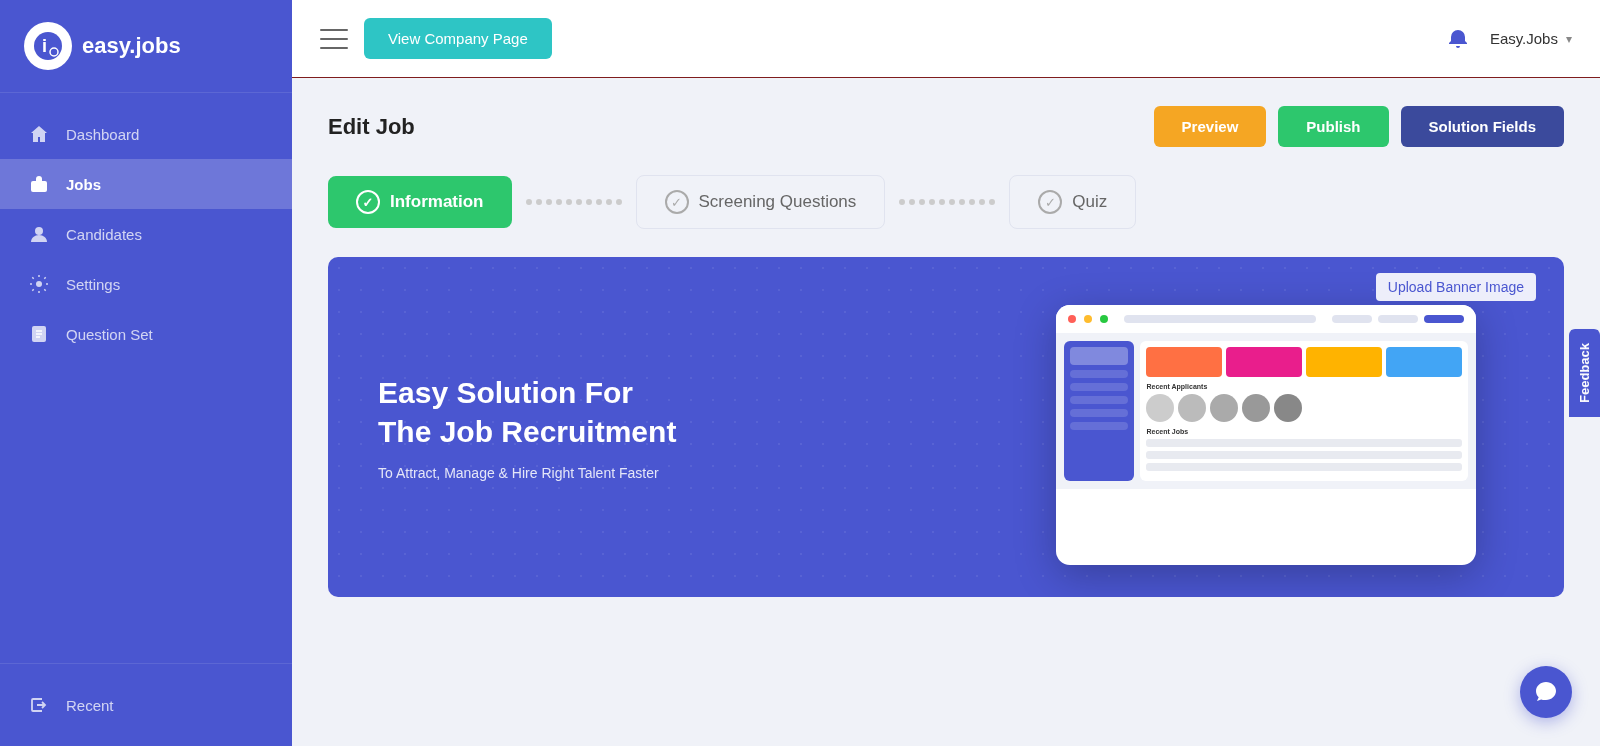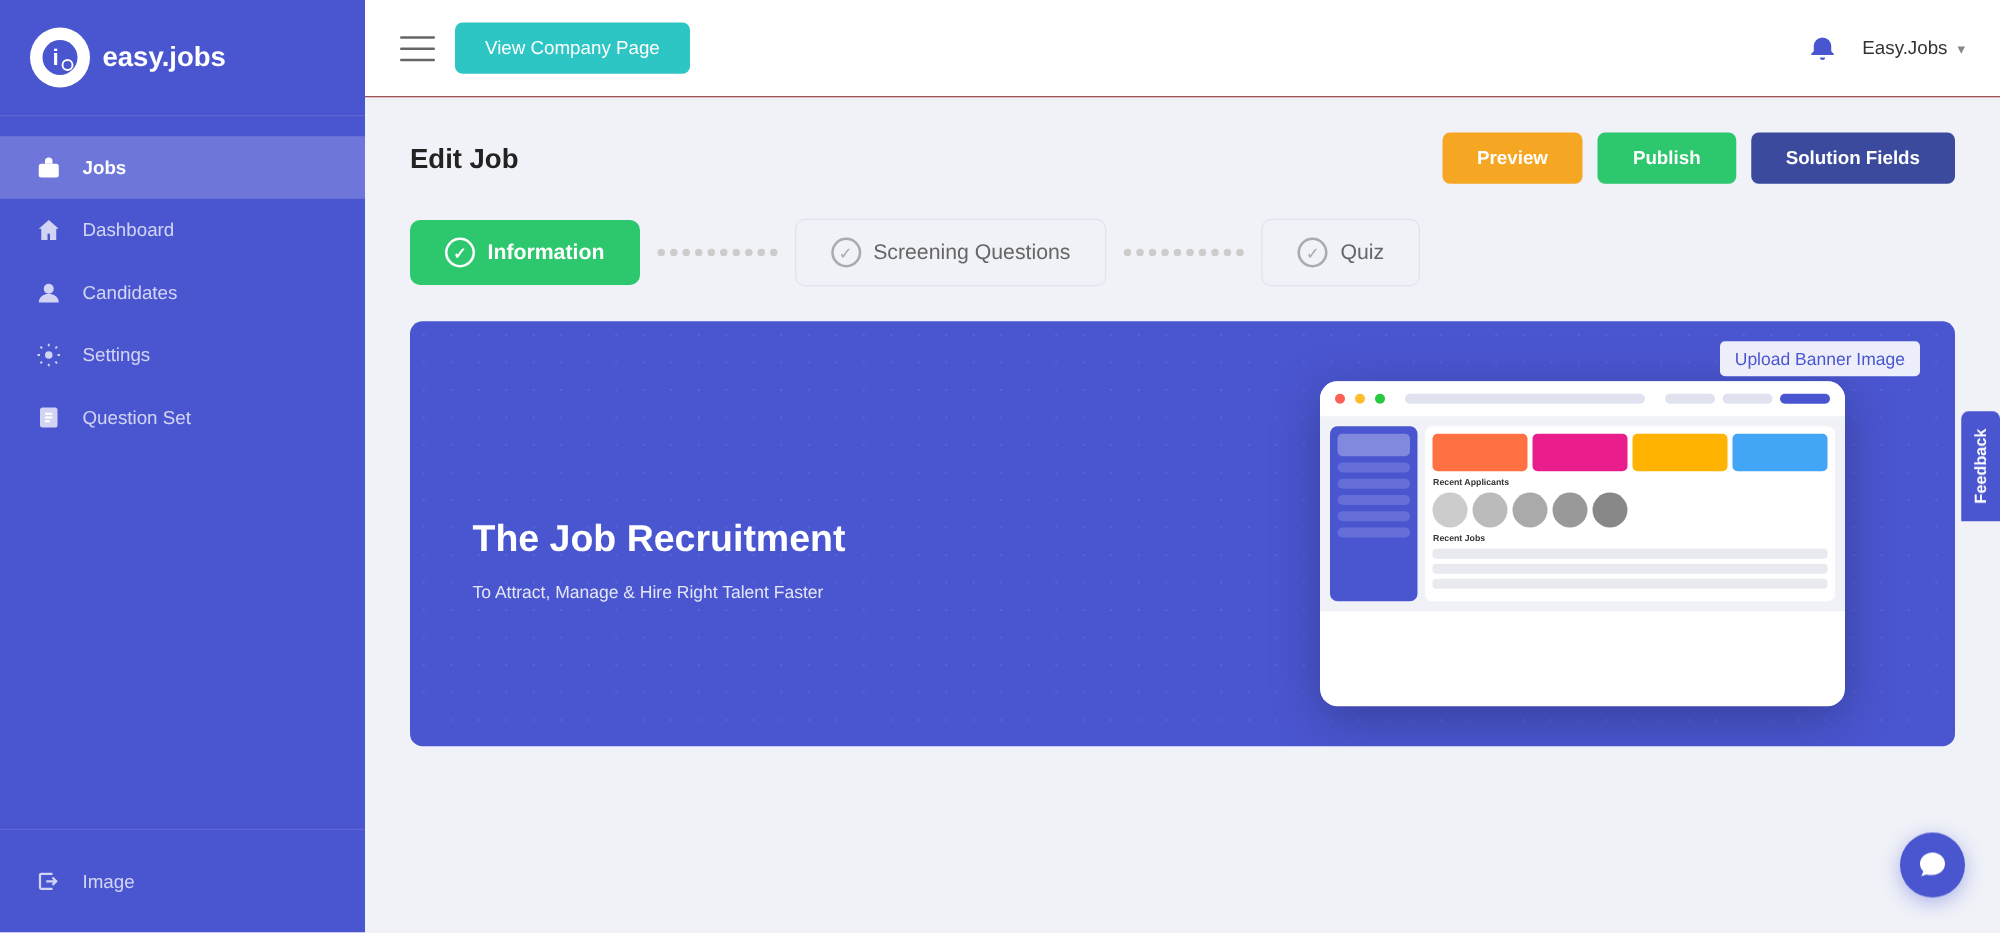--- a/index.html
+++ b/index.html
@@ -425,36 +425,36 @@
     <div class="logo-icon">
       <svg width="32" height="32" viewBox="0 0 32 32" fill="none">
         <circle cx="16" cy="16" r="14" fill="#4a56d0"></circle>
         <text x="10" y="22" font-size="18" fill="white" font-weight="bold">i</text>
         <circle cx="22" cy="22" r="4" fill="#4a56d0" stroke="white" stroke-width="1.5"></circle>
       </svg>
     </div>
     <span class="logo-text">easy.jobs</span>
   </div>
   <nav class="sidebar-nav">
+    <div class="nav-item">
+      <span class="nav-icon">
+        <svg width="20" height="20" viewBox="0 0 20 20" fill="currentColor">
+          <path d="M10 2L2 9h2v9h5v-5h2v5h5V9h2L10 2z"></path>
+        </svg>
+      </span>
+      <span>Dashboard</span>
+    </div>
     <div class="nav-item active">
       <span class="nav-icon">
         <svg width="20" height="20" viewBox="0 0 20 20" fill="currentColor">
           <rect x="2" y="7" width="16" height="11" rx="2"></rect>
           <path d="M7 7V5a3 3 0 016 0v2"></path>
         </svg>
       </span>
       <span>Jobs</span>
-    </div>
-    <div class="nav-item">
-      <span class="nav-icon">
-        <svg width="20" height="20" viewBox="0 0 20 20" fill="currentColor">
-          <path d="M10 2L2 9h2v9h5v-5h2v5h5V9h2L10 2z"></path>
-        </svg>
-      </span>
-      <span>Dashboard</span>
     </div>
     <div class="nav-item">
       <span class="nav-icon">
         <svg width="20" height="20" viewBox="0 0 20 20" fill="currentColor">
           <circle cx="10" cy="7" r="4"></circle>
           <path d="M2 18c0-4 3.6-7 8-7s8 3 8 7"></path>
         </svg>
       </span>
       <span>Candidates</span>
     </div>
@@ -480,21 +480,21 @@
     </div>
   </nav>
   <div class="sidebar-logout">
     <div class="nav-item">
       <span class="nav-icon">
         <svg width="20" height="20" viewBox="0 0 20 20" fill="none" stroke="currentColor" stroke-width="1.8">
           <path d="M8 10h8M13 7l3 3-3 3"></path>
           <path d="M13 4H4a1 1 0 00-1 1v10a1 1 0 001 1h9"></path>
         </svg>
       </span>
-      <span>Image</span>
+      <span>Recent</span>
     </div>
   </div>
 </div>
 
 <div class="main">
 
   <div class="topbar">
     <div class="hamburger-icon">
       <span></span>
         <span></span>
@@ -566,21 +566,21 @@
         <div class="step-circle-inactive">✓</div>
         <span>Quiz</span>
       </div>
     </div>
 
     <div class="banner-area">
       <span class="upload-banner-link">Upload Banner Image</span>
 
       <div class="banner-left">
         <div class="banner-headline">
-          <br>
+          <span>Easy Solution For</span><br>
           <span>The Job Recruitment</span>
         </div>
         <div class="banner-sub">To Attract, Manage &amp; Hire Right Talent Faster</div>
       </div>
 
       <div class="banner-right">
         <div class="laptop-mockup">
           <div class="laptop-topbar">
             <div class="laptop-dot red"></div>
             <div class="laptop-dot yellow"></div>

